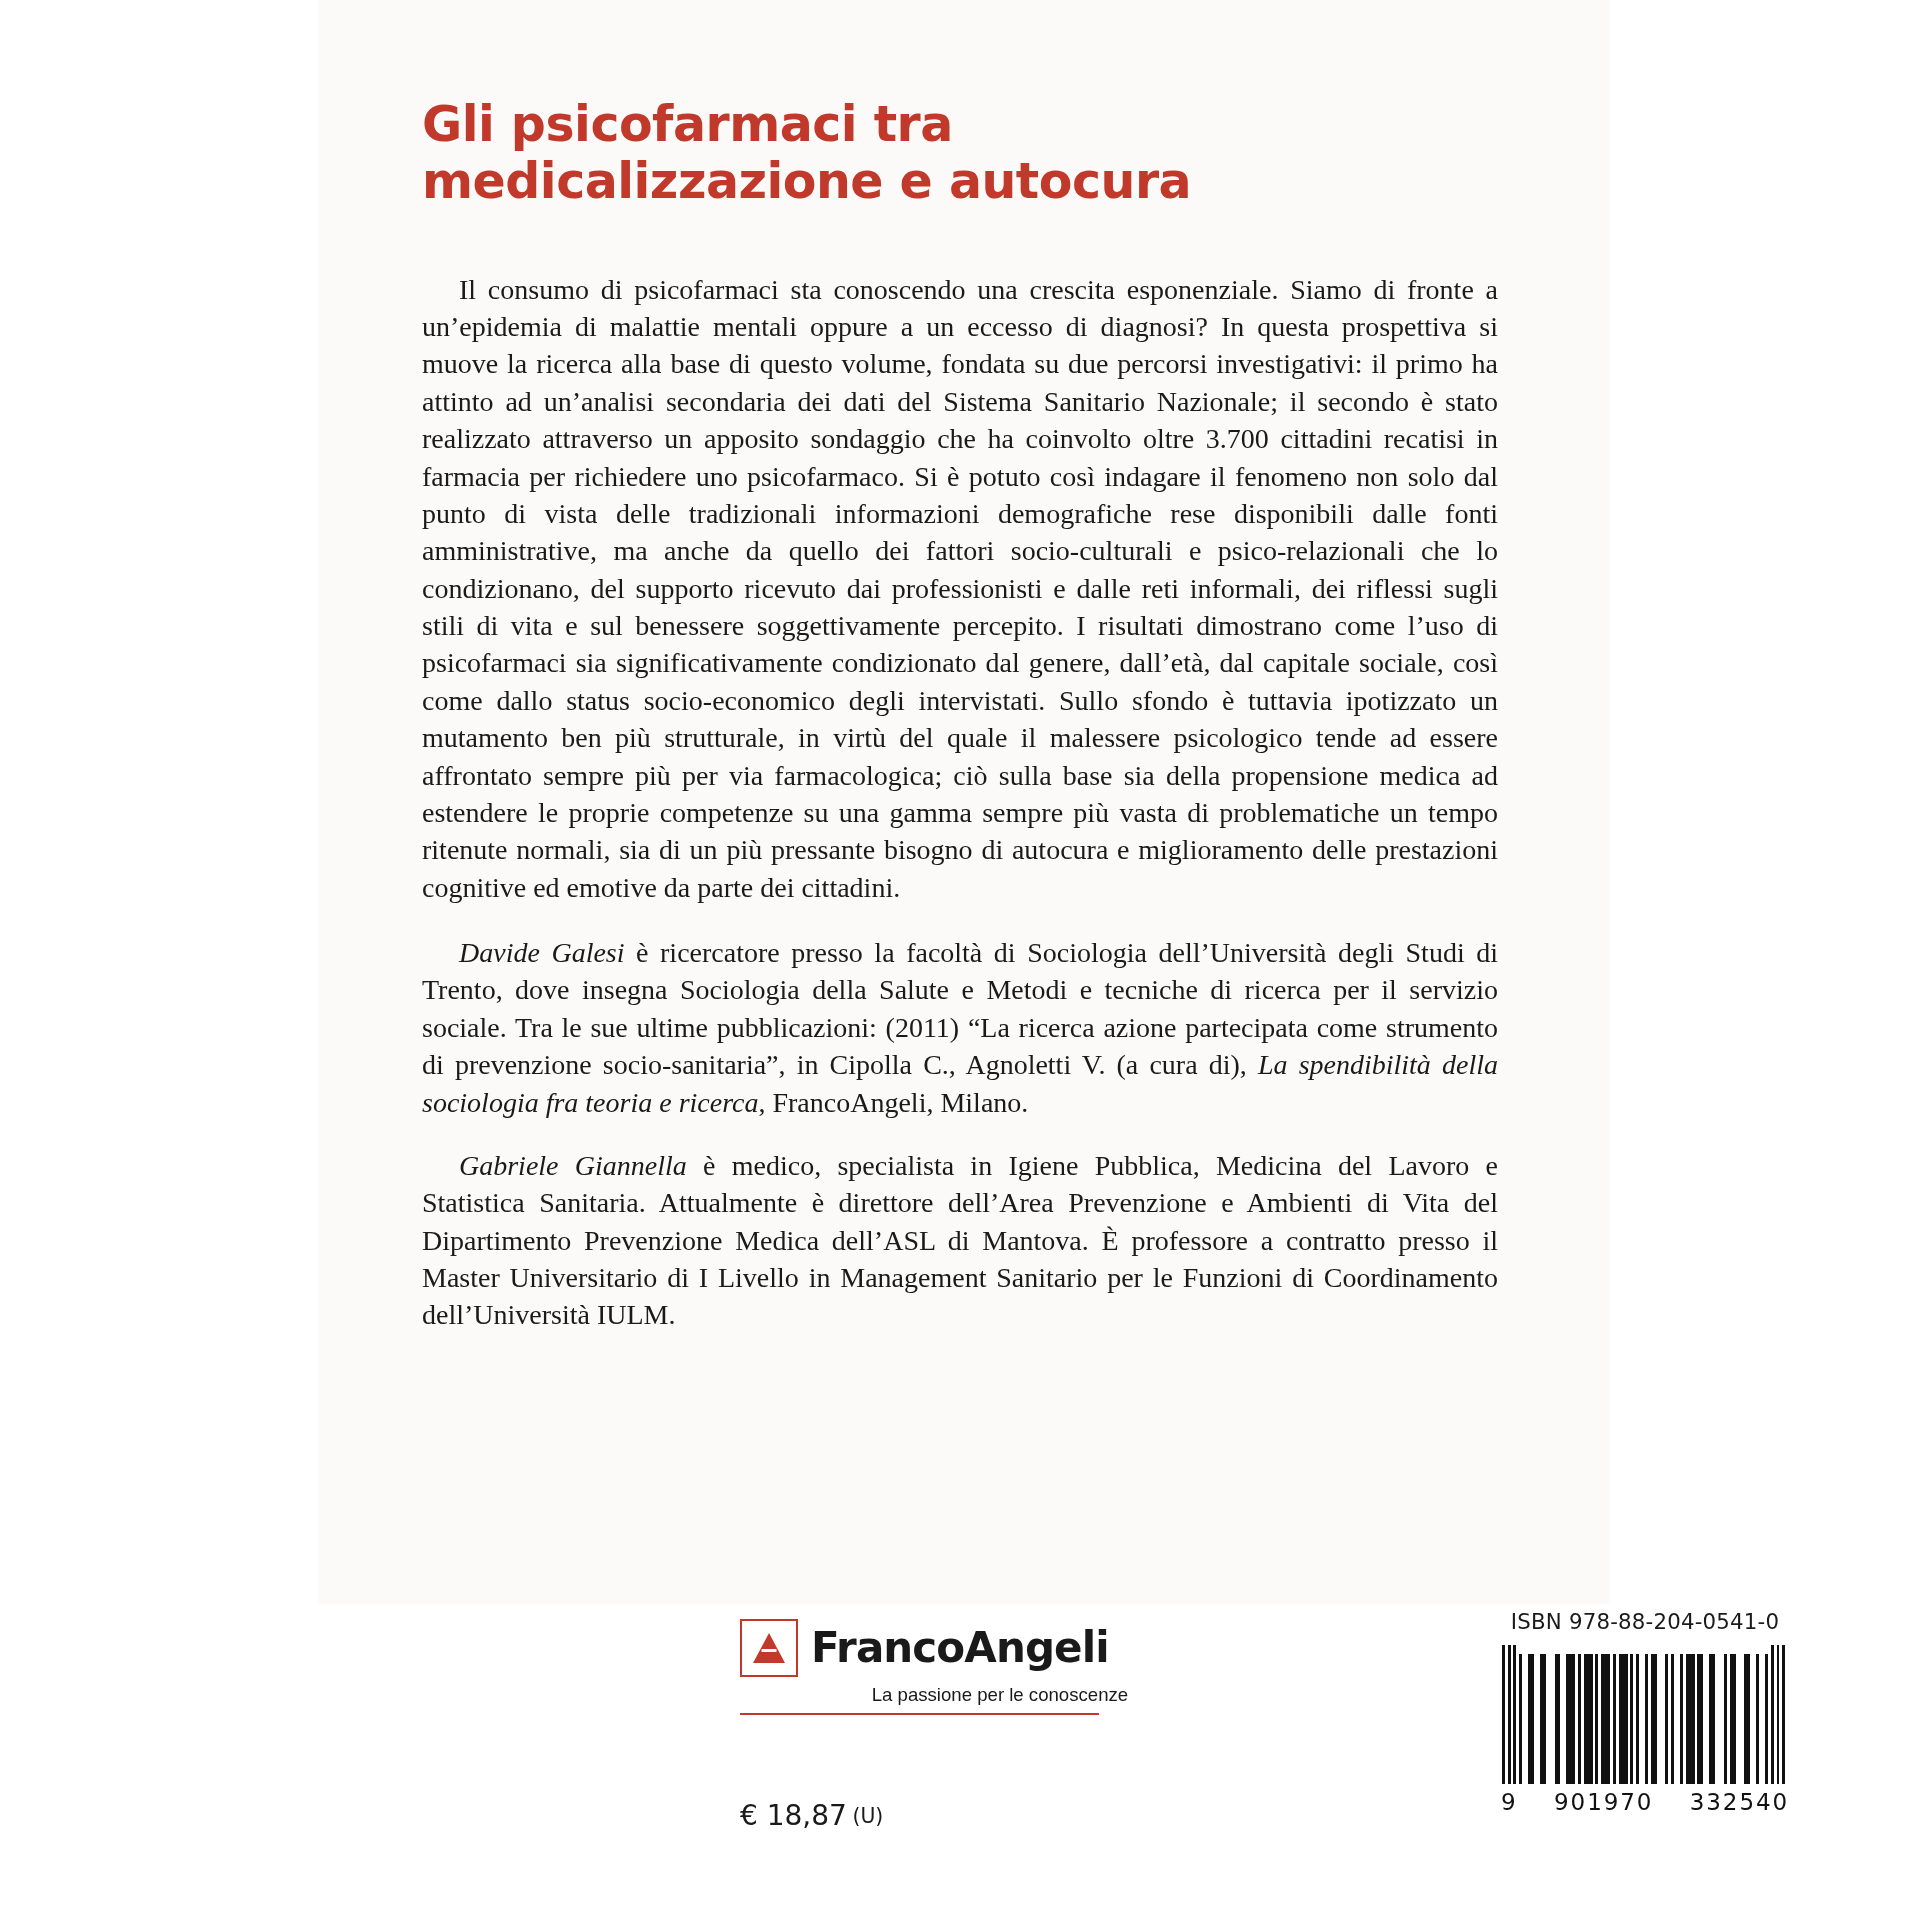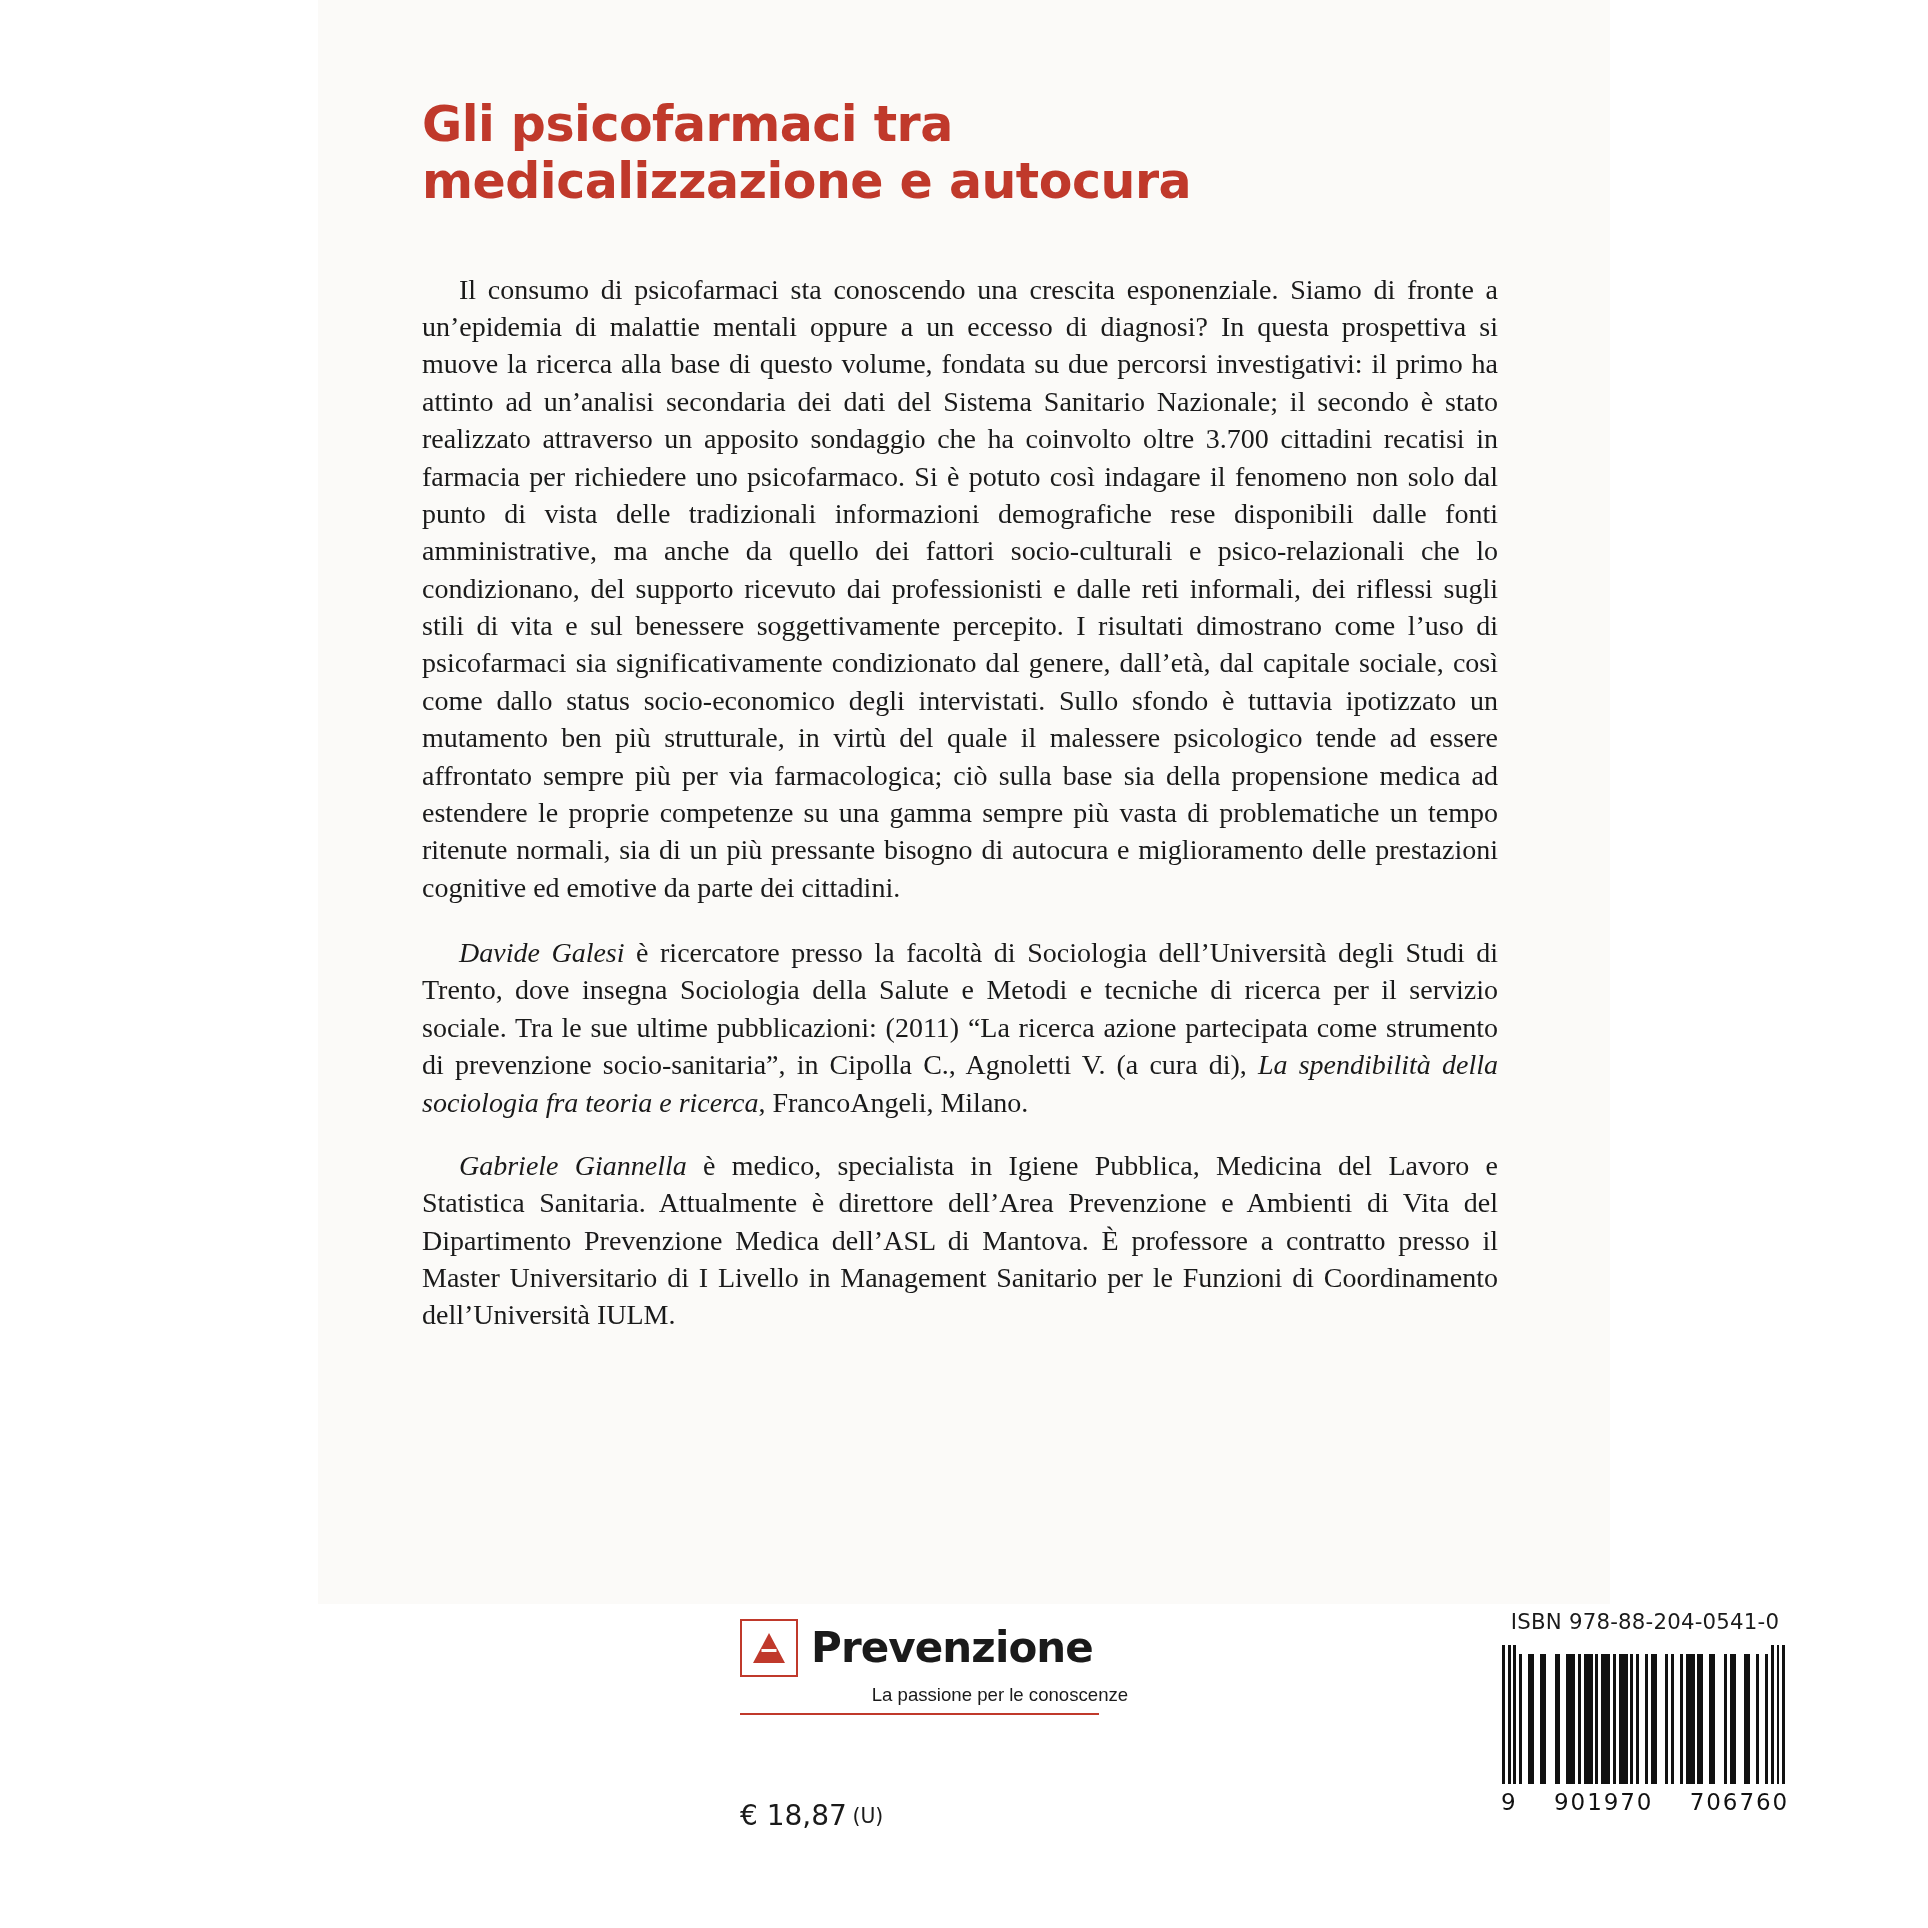--- a/index.html
+++ b/index.html
@@ -220,21 +220,21 @@
           <span class="nm">Gabriele Giannella</span><span> è medico, specialista in Igiene Pubblica, Medicina del Lavoro e Statistica Sanitaria. Attualmente è direttore dell’Area Prevenzione e Ambienti di Vita del Dipartimento Prevenzione Medica dell’ASL di Mantova. È professore a contratto presso il Master Universitario di I Livello in Management Sanitario per le Funzioni di Coordinamento dell’Università IULM.</span>
         </p>
 
 
       </div>
     </div>
 
     <div class="publisher">
       <div class="pub-row">
         <div class="pub-mark"></div>
-        <div class="pub-name">Prevenzione</div>
+        <div class="pub-name">FrancoAngeli</div>
       </div>
       <div class="pub-tagline">La passione per le conoscenze</div>
       <div class="pub-rule"></div>
     </div>
 
     <div class="price">
       <span>€ 18,87</span><span class="unit">(U)</span>
     </div>
 
     <div class="isbn-block">
@@ -301,19 +301,19 @@
           <div class="bar" style="width: 2.9px; height: 139px;"></div>
           <div style="width: 2.9px; height: 0.9px;"></div>
           <div class="bar" style="width: 2.9px; height: 139px;"></div>
           <div style="width: 2.9px; height: 0.9px;"></div>
           <div class="bar" style="width: 2.9px; height: 139px;"></div>
           <div style="width: 2.9px; height: 0.9px;"></div>
         </div>
       <div class="barcode-digits">
         <span>9</span>
         <span>901970</span>
-        <span>706760</span>
+        <span>332540</span>
       </div>
     </div>
 
   </div>
 </div>
 
 
 </body></html>

